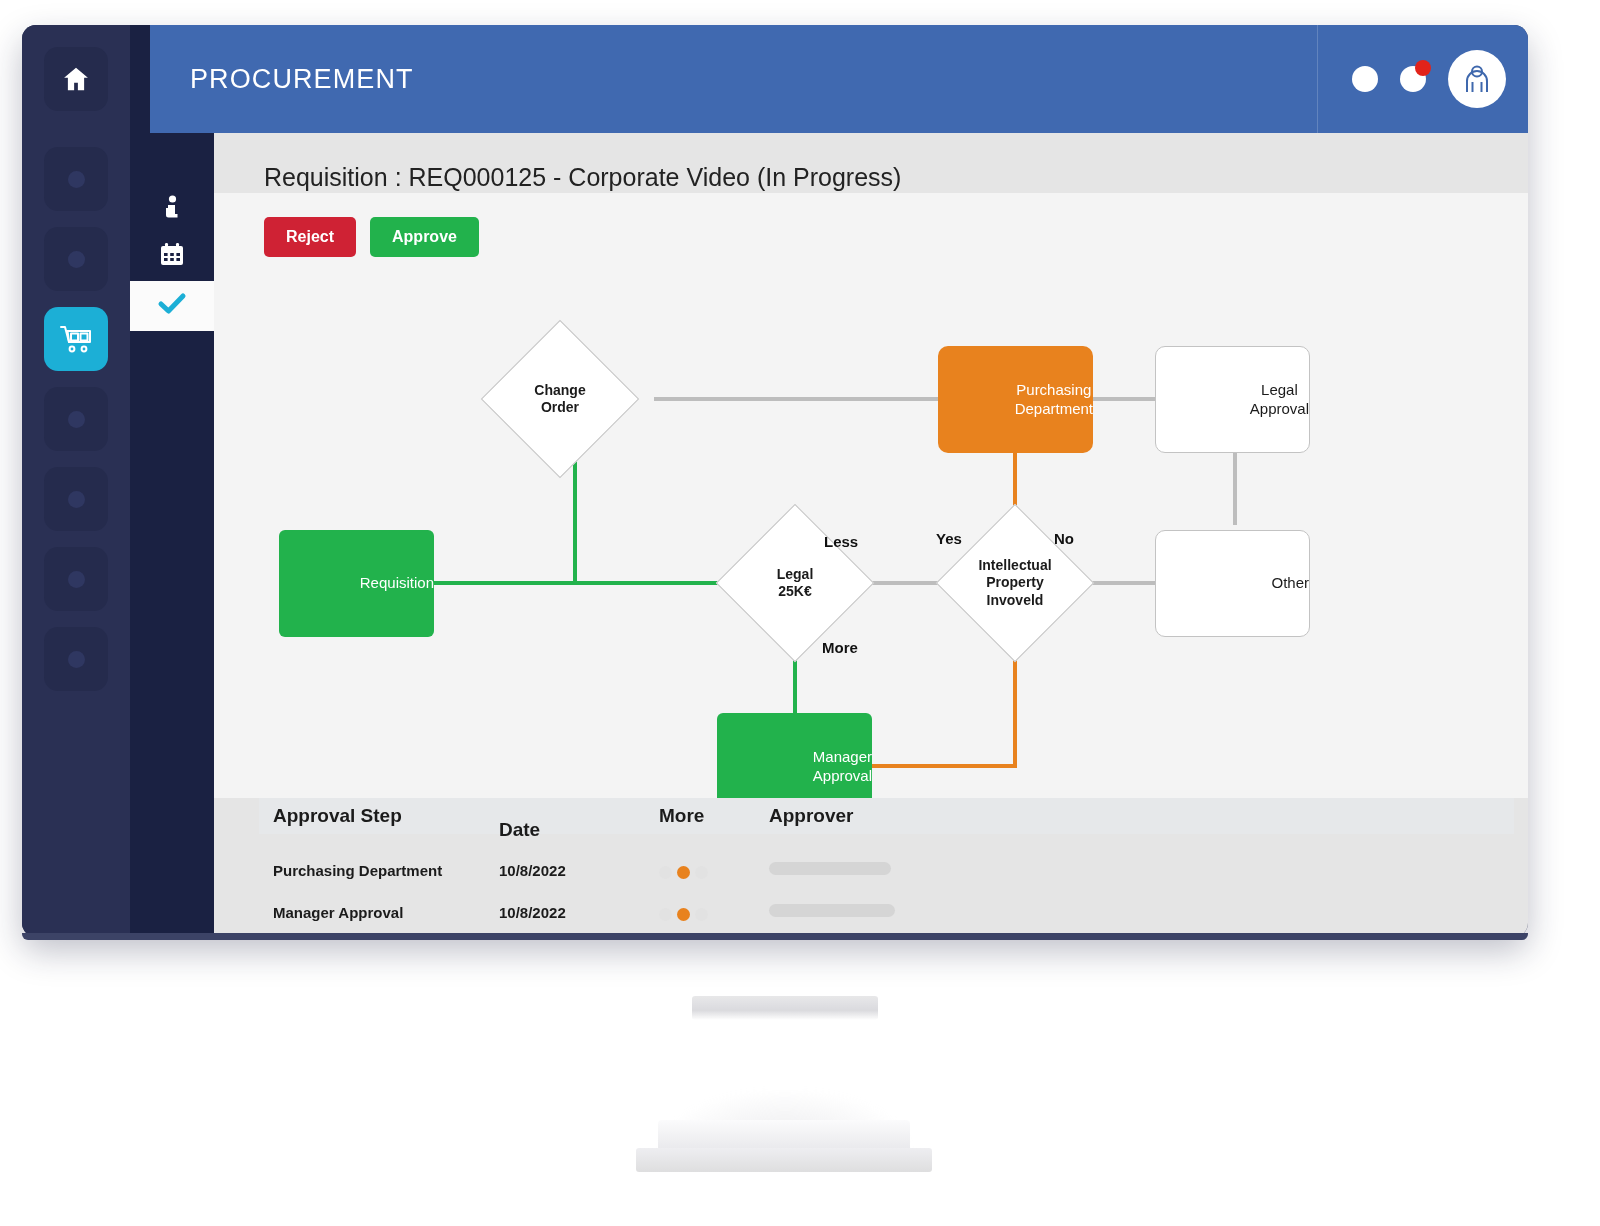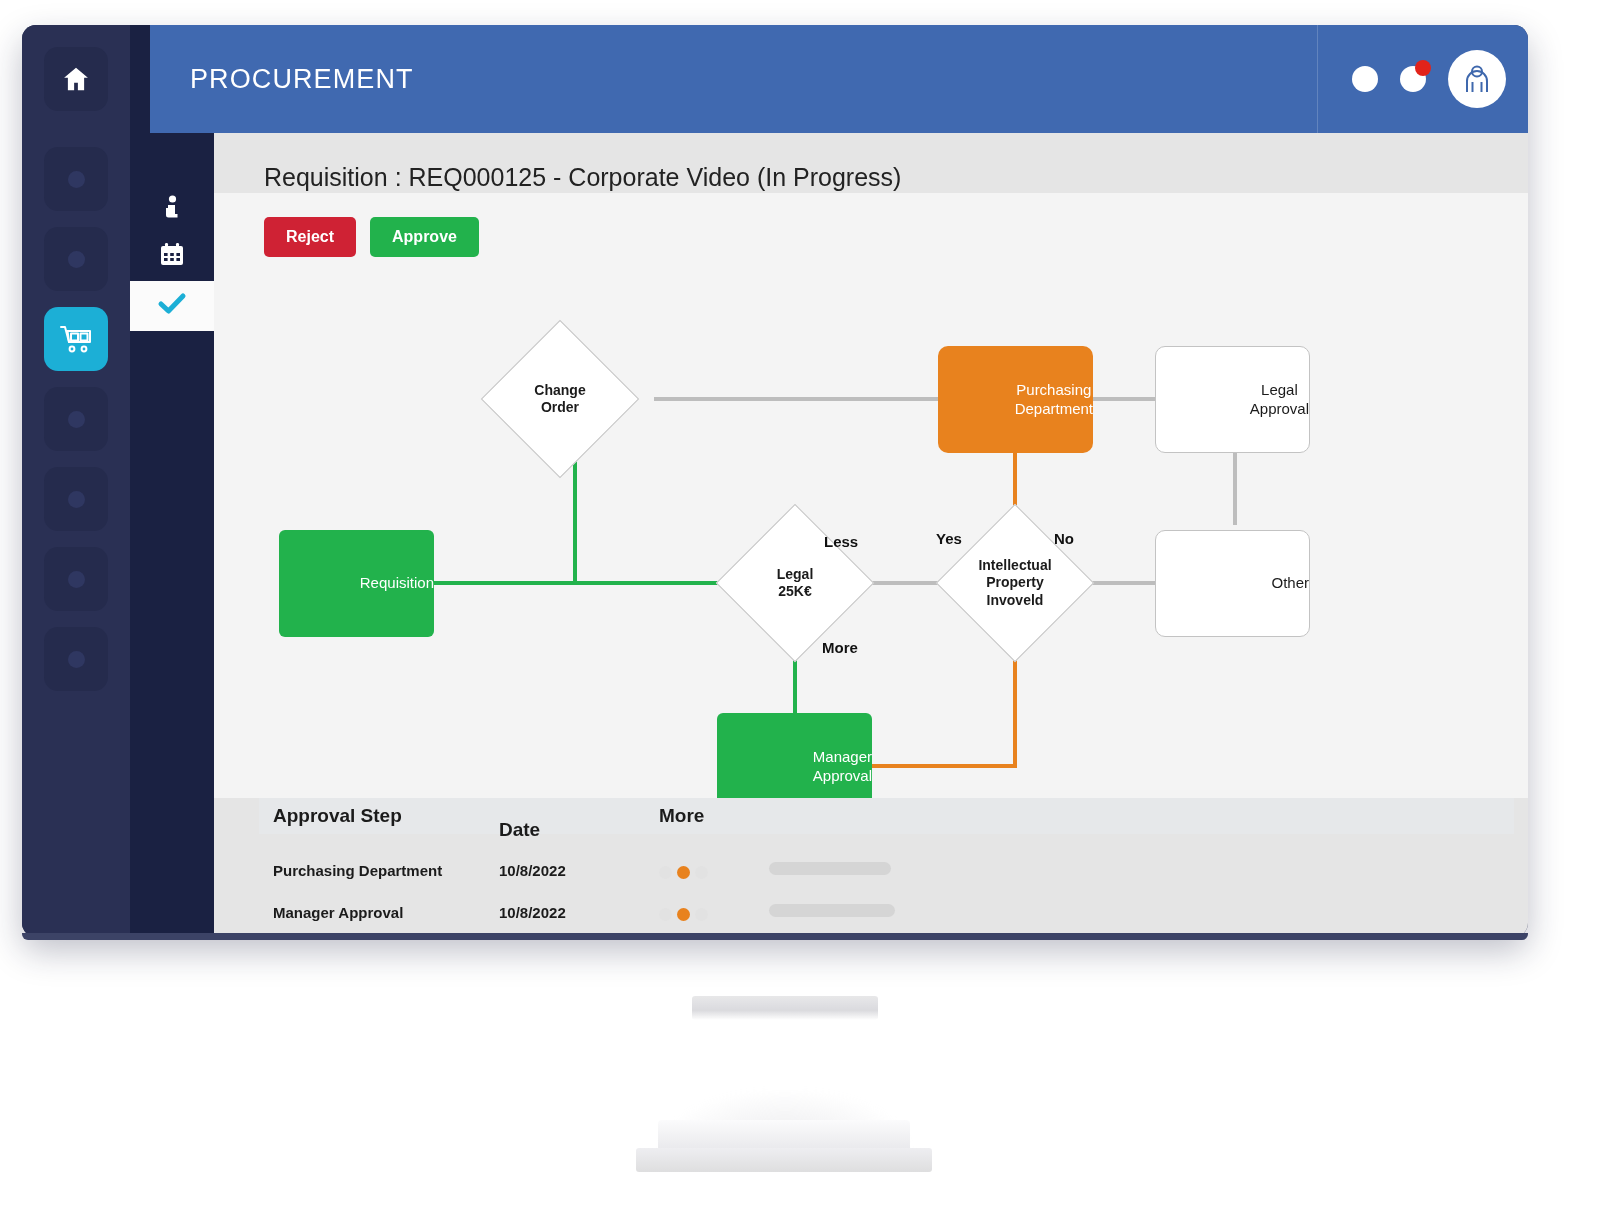--- a/index.html
+++ b/index.html
@@ -449,20 +449,21 @@
           <div class="edge-label" style="left:840px; top:337px">No</div>
 
         </div>
       </div>
 
       <div class="table-wrap">
         <div class="thead">
           <div class="th c1" style="padding-left:14px">Approval Step</div>
           <div class="th c2">Date</div>
           <div class="th c3">More</div>
+          <div class="th c4">Approver</div>
         </div>
 
         <div class="trow" style="margin-top:10px">
           <div class="td c1" style="padding-left:14px">Purchasing Department</div>
           <div class="td c2">10/8/2022</div>
           <div class="c3">
             <div class="dots">
               <span class="sdot" style="background:#e2e2e2"></span>
               <span class="sdot" style="background:#e8821e"></span>
               <span class="sdot" style="background:#e2e2e2"></span>

